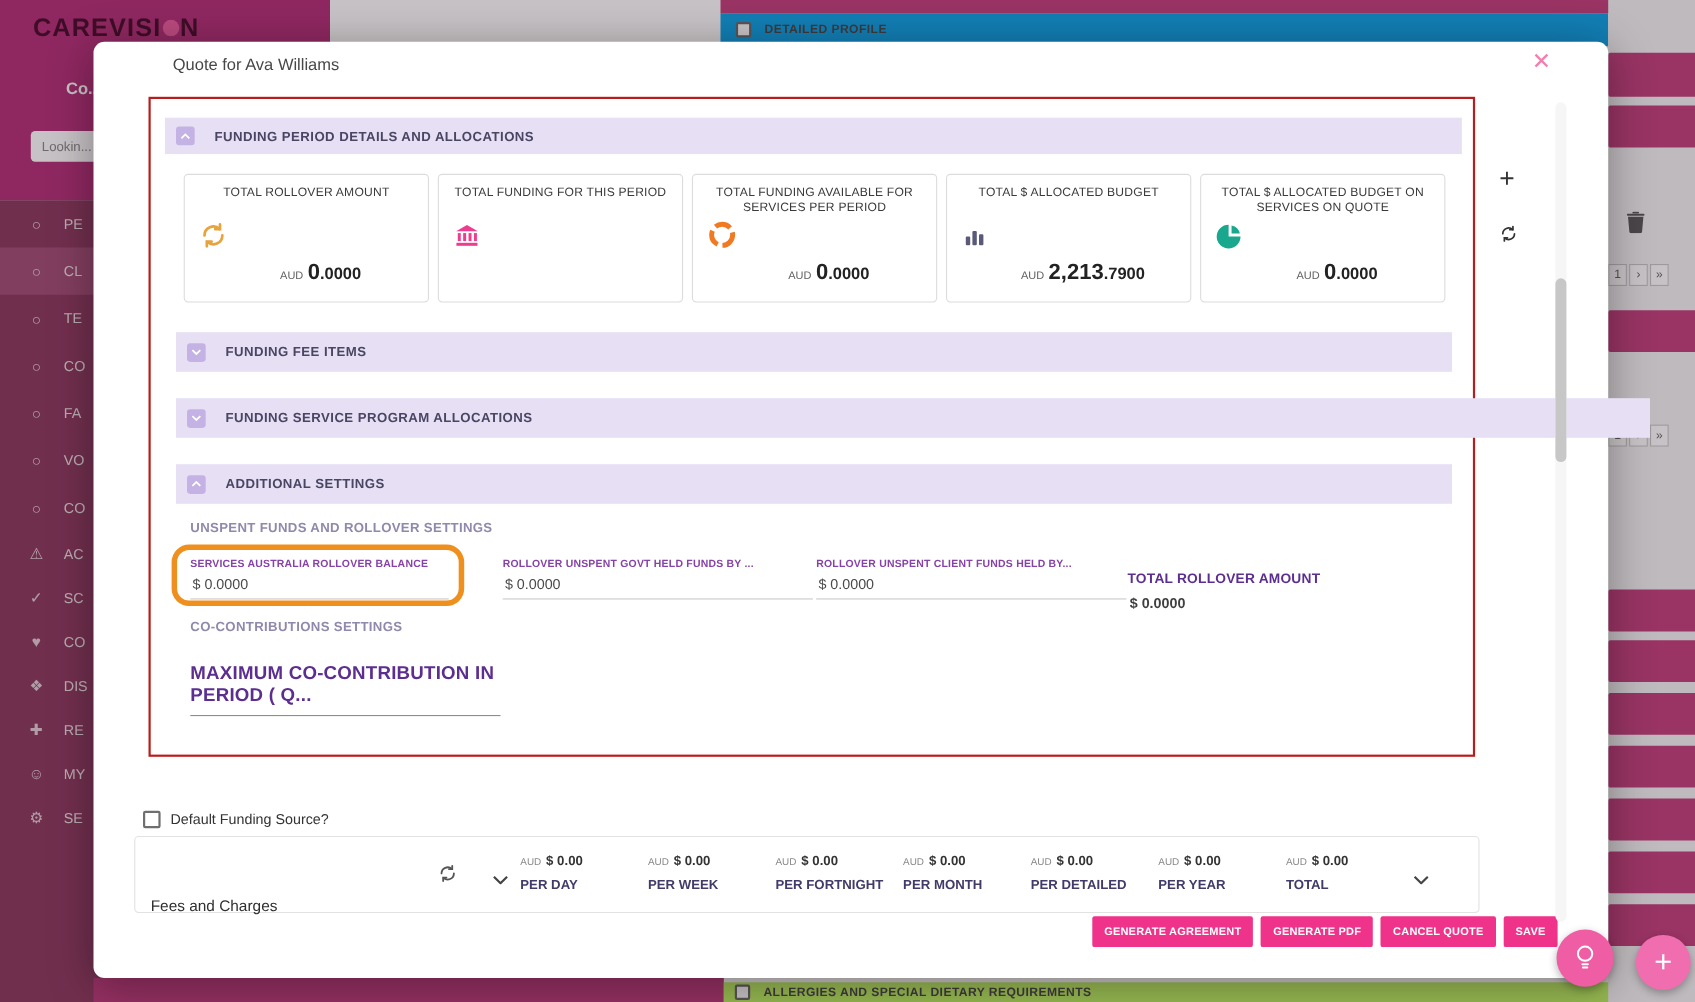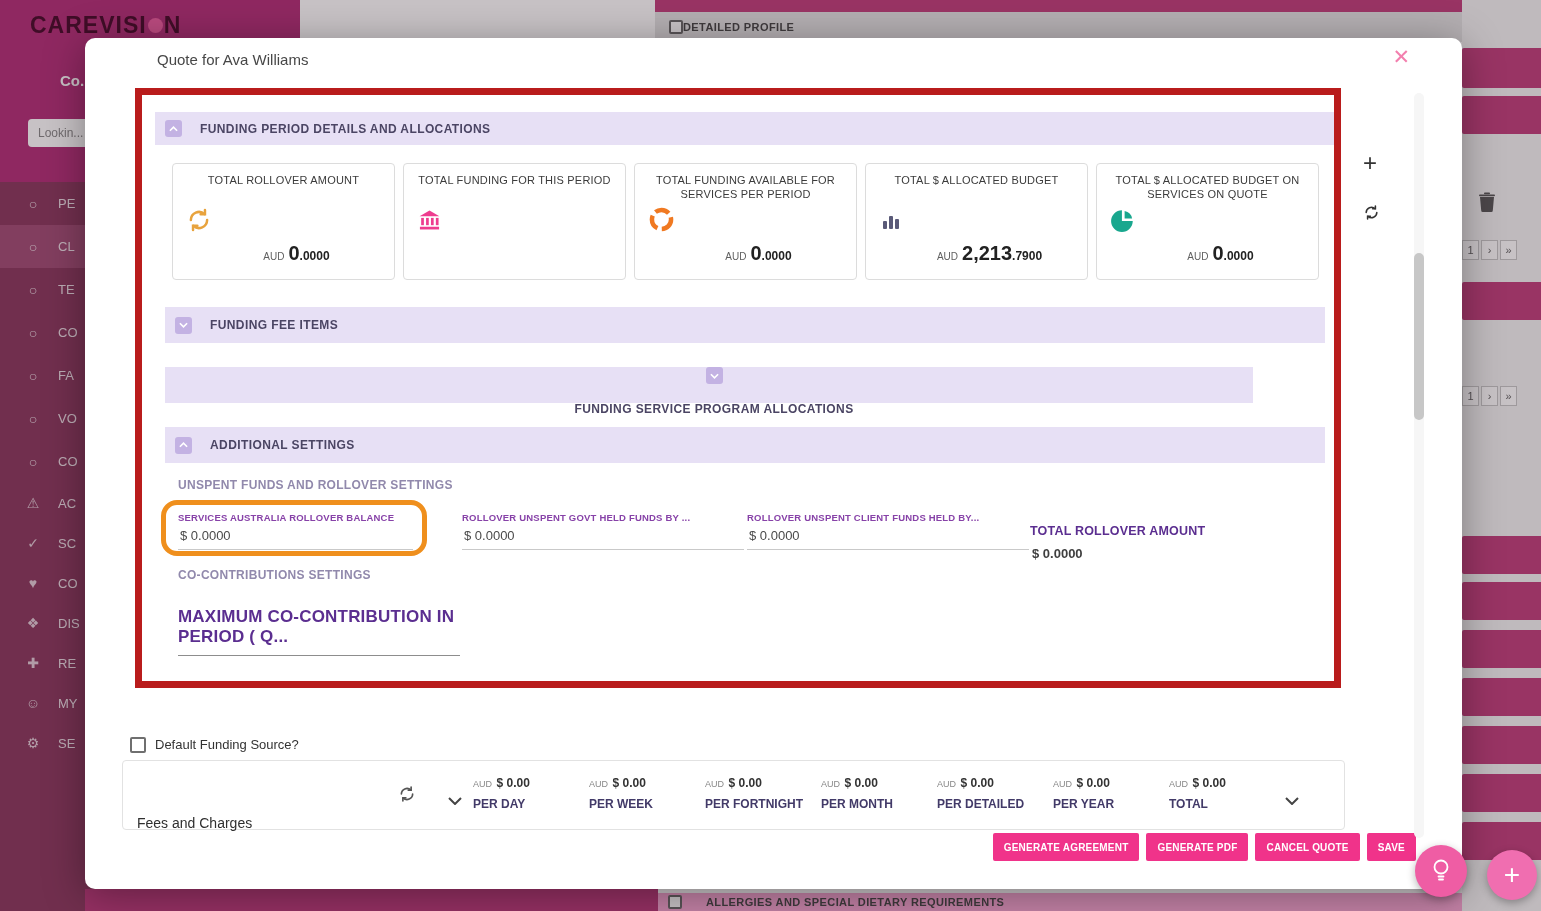--- a/index.html
+++ b/index.html
@@ -12,56 +12,56 @@
   .logo { position:absolute; left:30px; top:12px; font-size:23px; font-weight:800; letter-spacing:1px; color:#4a0e2c; white-space:nowrap; }
   .logo-dot { display:inline-block; width:15px; height:15px; border-radius:50%; background:#ec5fa1; margin:0 1px; }
   .bg-header-text { position:absolute; left:60px; top:72px; color:#fff; font-size:15px; font-weight:700; }
   .bg-search { position:absolute; left:28px; top:119px; width:160px; height:28px; background:#fff; border-radius:4px; color:#8a8a8a; font-size:12px; line-height:28px; padding-left:10px; }
   .bg-sidebar { position:absolute; left:0; top:182px; width:100px; height:729px; background:#8d3b61; z-index:1; }
   .sb-item { display:flex; align-items:center; height:43px; padding-left:24px; color:rgba(255,255,255,.85); font-size:13px; gap:16px; }
   .sb-item.active { background:#a34f77; }
   .sb-icon { width:18px; text-align:center; font-size:14px; color:rgba(255,255,255,.75); }
   .sb-group2 .sb-item { height:40px; }
   .bg-topbar-pink { position:absolute; left:655px; top:0; width:886px; height:12px; background:#c2427e; z-index:1; }
-  .bg-profile-bar { position:absolute; left:655px; top:12px; width:807px; height:30px; background:#e5e5e5; display:flex; align-items:center; padding-left:14px; z-index:1; }
+  .bg-profile-bar { position:absolute; left:655px; top:12px; width:807px; height:30px; background:#0ea5e9; display:flex; align-items:center; gap:12px; padding-left:14px; z-index:1; }
   .bg-checkbox { width:14px; height:14px; border:2px solid #6d6d6d; border-radius:2px; background:#fff; flex:none; }
   .bg-bar-label { font-size:11px; font-weight:700; color:#4a4a4a; letter-spacing:.4px; }
   .bg-right { position:absolute; left:1462px; top:0; width:79px; height:911px; background:#f4f4f4; z-index:1; }
   .pink-frag { position:absolute; left:0; width:79px; background:#c2427e; border-radius:2px 0 0 2px; }
   .trash-wrap { position:absolute; left:16px; top:192px; color:#555; }
   .pager { position:absolute; left:0; display:flex; gap:2px; }
   .pg-box { width:17px; height:20px; border:1px solid #c9c9c9; background:#fff; color:#666; font-size:11px; display:flex; align-items:center; justify-content:center; }
   .bg-bottom-pink { position:absolute; left:85px; top:889px; width:573px; height:22px; background:#bd3d7c; z-index:1; }
-  .bg-allergies { position:absolute; left:658px; top:893px; width:804px; height:18px; background:#f9a8d4; display:flex; align-items:center; gap:24px; padding-left:10px; z-index:1; }
+  .bg-allergies { position:absolute; left:658px; top:893px; width:804px; height:18px; background:#bef264; display:flex; align-items:center; gap:12px; padding-left:10px; z-index:1; }
 
   
   .overlay { position:absolute; inset:0; background:rgba(33,12,25,.25); z-index:5; }
 
   
   .modal { position:absolute; left:85px; top:38px; width:1377px; height:851px; background:#fff; border-radius:10px; box-shadow:0 6px 40px rgba(0,0,0,.35); z-index:10; }
   .modal-title { position:absolute; left:44px; top:13px; font-size:15px; color:#474747;margin-left:28px; }
   .modal-close { position:absolute; right:52px; top:8px; border:none; background:none; color:#f37fae; font-size:21px; cursor:pointer; line-height:1; }
 
-  .funding-box { position:absolute; left:50px; top:50px; width:1206px; height:600px; border:7px solid #b91c1c; background:#fff; }
+  .funding-box { position:absolute; left:50px; top:50px; width:1206px; height:600px; border:2px solid #b91c1c; background:#fff; }
   .section-bar { position:absolute; height:36px; background:#e7e0f5; display:flex; align-items:center; gap:18px; padding-left:10px; cursor:pointer; }
   .bar-funding-period { left:13px; top:17px; width:1179px; height:33px; }
   .bar-fee-items { left:23px; top:212px; width:1160px; }
-  .bar-service-program { left:23px; top:272px; width:1088px;flex-direction:column; }
+  .bar-service-program { left:23px; top:272px; width:1340px; }
   .bar-additional { left:23px; top:332px; width:1160px; }
   .collapse-box { width:17px; height:17px; background:#c3b2e3; border-radius:3px; display:flex; align-items:center; justify-content:center; flex:none; }
   .section-label { font-size:12px; font-weight:600; color:#4b4564; letter-spacing:.4px; }
 
   .cards-row { position:absolute; left:30px; top:68px; display:flex; gap:8px; }
   .stat-card { position:relative; width:223px; height:117px; border:1px solid #dcdcdc; border-radius:4px; background:#fff; padding:10px 10px 0; display:flex; flex-direction:column; }
   .stat-title { font-size:11px; line-height:1.25; color:#3b3b3b; text-align:center; font-weight:500; letter-spacing:.2px; }
   .stat-icon { position:absolute; left:13px; bottom:42px; }
   .stat-value { margin-top:auto; text-align:center; padding-bottom:14px; padding-left:26px; white-space:nowrap; }
   .cur { font-size:10px; color:#5f5f5f; margin-right:4px; }
   .whole { font-size:20px; font-weight:700; color:#222; }
-  .dec { font-size:12px; font-weight:700; color:#222; }
+  .dec { font-size:15px; font-weight:700; color:#222; }
 
   .sub-heading { position:absolute; font-size:12px; font-weight:700; color:#9189ac; letter-spacing:.3px; }
   .h-unspent { left:36px; top:383px; }
   .h-cocontrib { left:36px; top:473px; }
 
   .field { position:absolute; top:417px; }
   .field-label { font-size:9.5px; font-weight:700; color:#8742a8; letter-spacing:.2px; }
   .field-value { font-size:13px; color:#4a4a4a; padding:5px 0 6px 2px; border-bottom:1px solid #c9c9c9; }
   .f1 { left:36px; width:235px; }
   .f2 { left:320px; width:282px; }

